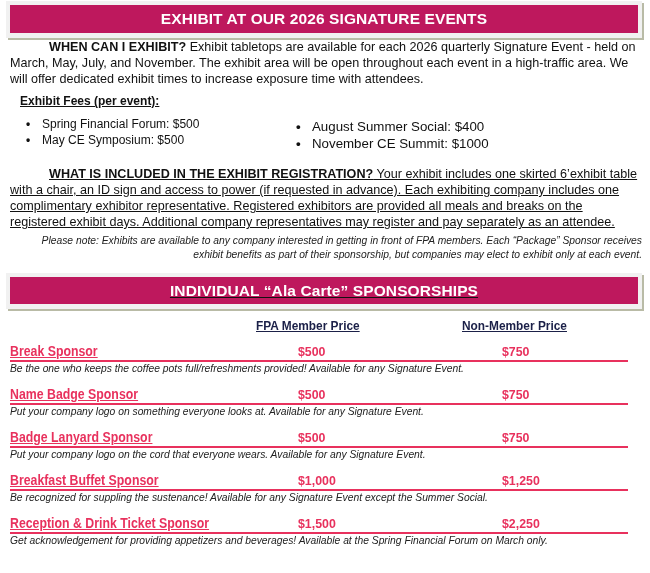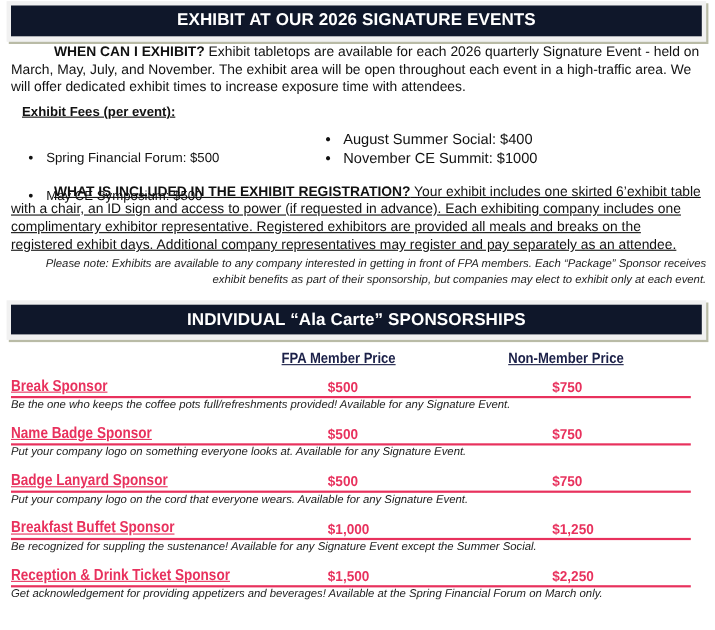--- a/index.html
+++ b/index.html
@@ -1,38 +1,38 @@
 <!DOCTYPE html>
 <html><head>
 <meta charset="utf-8">
 <style>
   html, body { margin: 0; padding: 0; background: #ffffff; }
   body { width: 650px; height: 573px; position: relative; overflow: hidden;
          font-family: "Liberation Sans", sans-serif; color: #111; }
   .banner { position: absolute; left: 6px; width: 636px; background: #f1f1f1;
             box-shadow: 2px 2px 0 #b9bba6; padding: 4px 4px 5px 4px; box-sizing: border-box; }
-  .banner .fill { background: #0f172a; color: #fff; text-align: center; font-weight: bold;
+  .banner .fill { background: #be185d; color: #fff; text-align: center; font-weight: bold;
                   font-size: 15.5px; letter-spacing: 0.1px; }
   .b1 { top: 1px; height: 37px; }
   .b1 .fill { height: 28px; line-height: 28px; }
-  .b2 { top: 273px; height: 36px; }
+  .b2 { top: 273px; height: 36px; text-decoration: underline; }
   .b2 .fill { height: 27px; line-height: 27px; }
   .para { position: absolute; left: 10px; width: 632px; font-size: 12.6px; line-height: 16px; }
   .para b { font-weight: bold; margin-left: 39px; }
   .p1 { top: 39px; }
   .p2 { top: 166px; text-decoration: underline; }
   .note { position: absolute; left: 10px; top: 234px; width: 632px; font-size: 10.3px;
           line-height: 13.5px; font-style: italic; color: #222; text-align: right; }
   .fees-title { position: absolute; left: 10px; top: 94px; font-size: 12px; font-weight: bold;
                 text-decoration: underline; margin-left: 10px; }
   .fee-list { position: absolute; margin: 0; padding: 0; list-style: none; }
   .fee-list li { position: relative; padding-left: 16px; }
   .fee-list li::before { content: "•"; position: absolute; left: 0; font-weight: bold; }
   .fl1 { left: 26px; top: 116px; font-size: 12px; line-height: 16px; }
-  .fl1 li { padding-left: 16px; margin-top: 19px; }
+  .fl1 li { padding-left: 16px; }
   .fl2 { left: 296px; top: 118px; font-size: 13.3px; line-height: 17px; }
   .col-head { position: absolute; top: 318px; font-size: 13.5px; font-weight: bold; color: #1b2048;
               text-decoration: underline; transform: scaleX(0.88); transform-origin: left; }
   .ch1 { left: 256px; }
   .ch2 { left: 462px; }
   .row { position: absolute; left: 10px; width: 618px; }
   .row .line { position: absolute; left: 0; width: 618px; top: 17px; height: 2px; background: #e8315d; }
   .row .name, .row .p1v, .row .p2v { position: absolute; top: 0; font-size: 14.5px; font-weight: bold;
               color: #e8315d; line-height: 17px; white-space: nowrap; transform: scaleX(0.85); transform-origin: left; }
   .row .name { left: 0; text-decoration: underline; }

